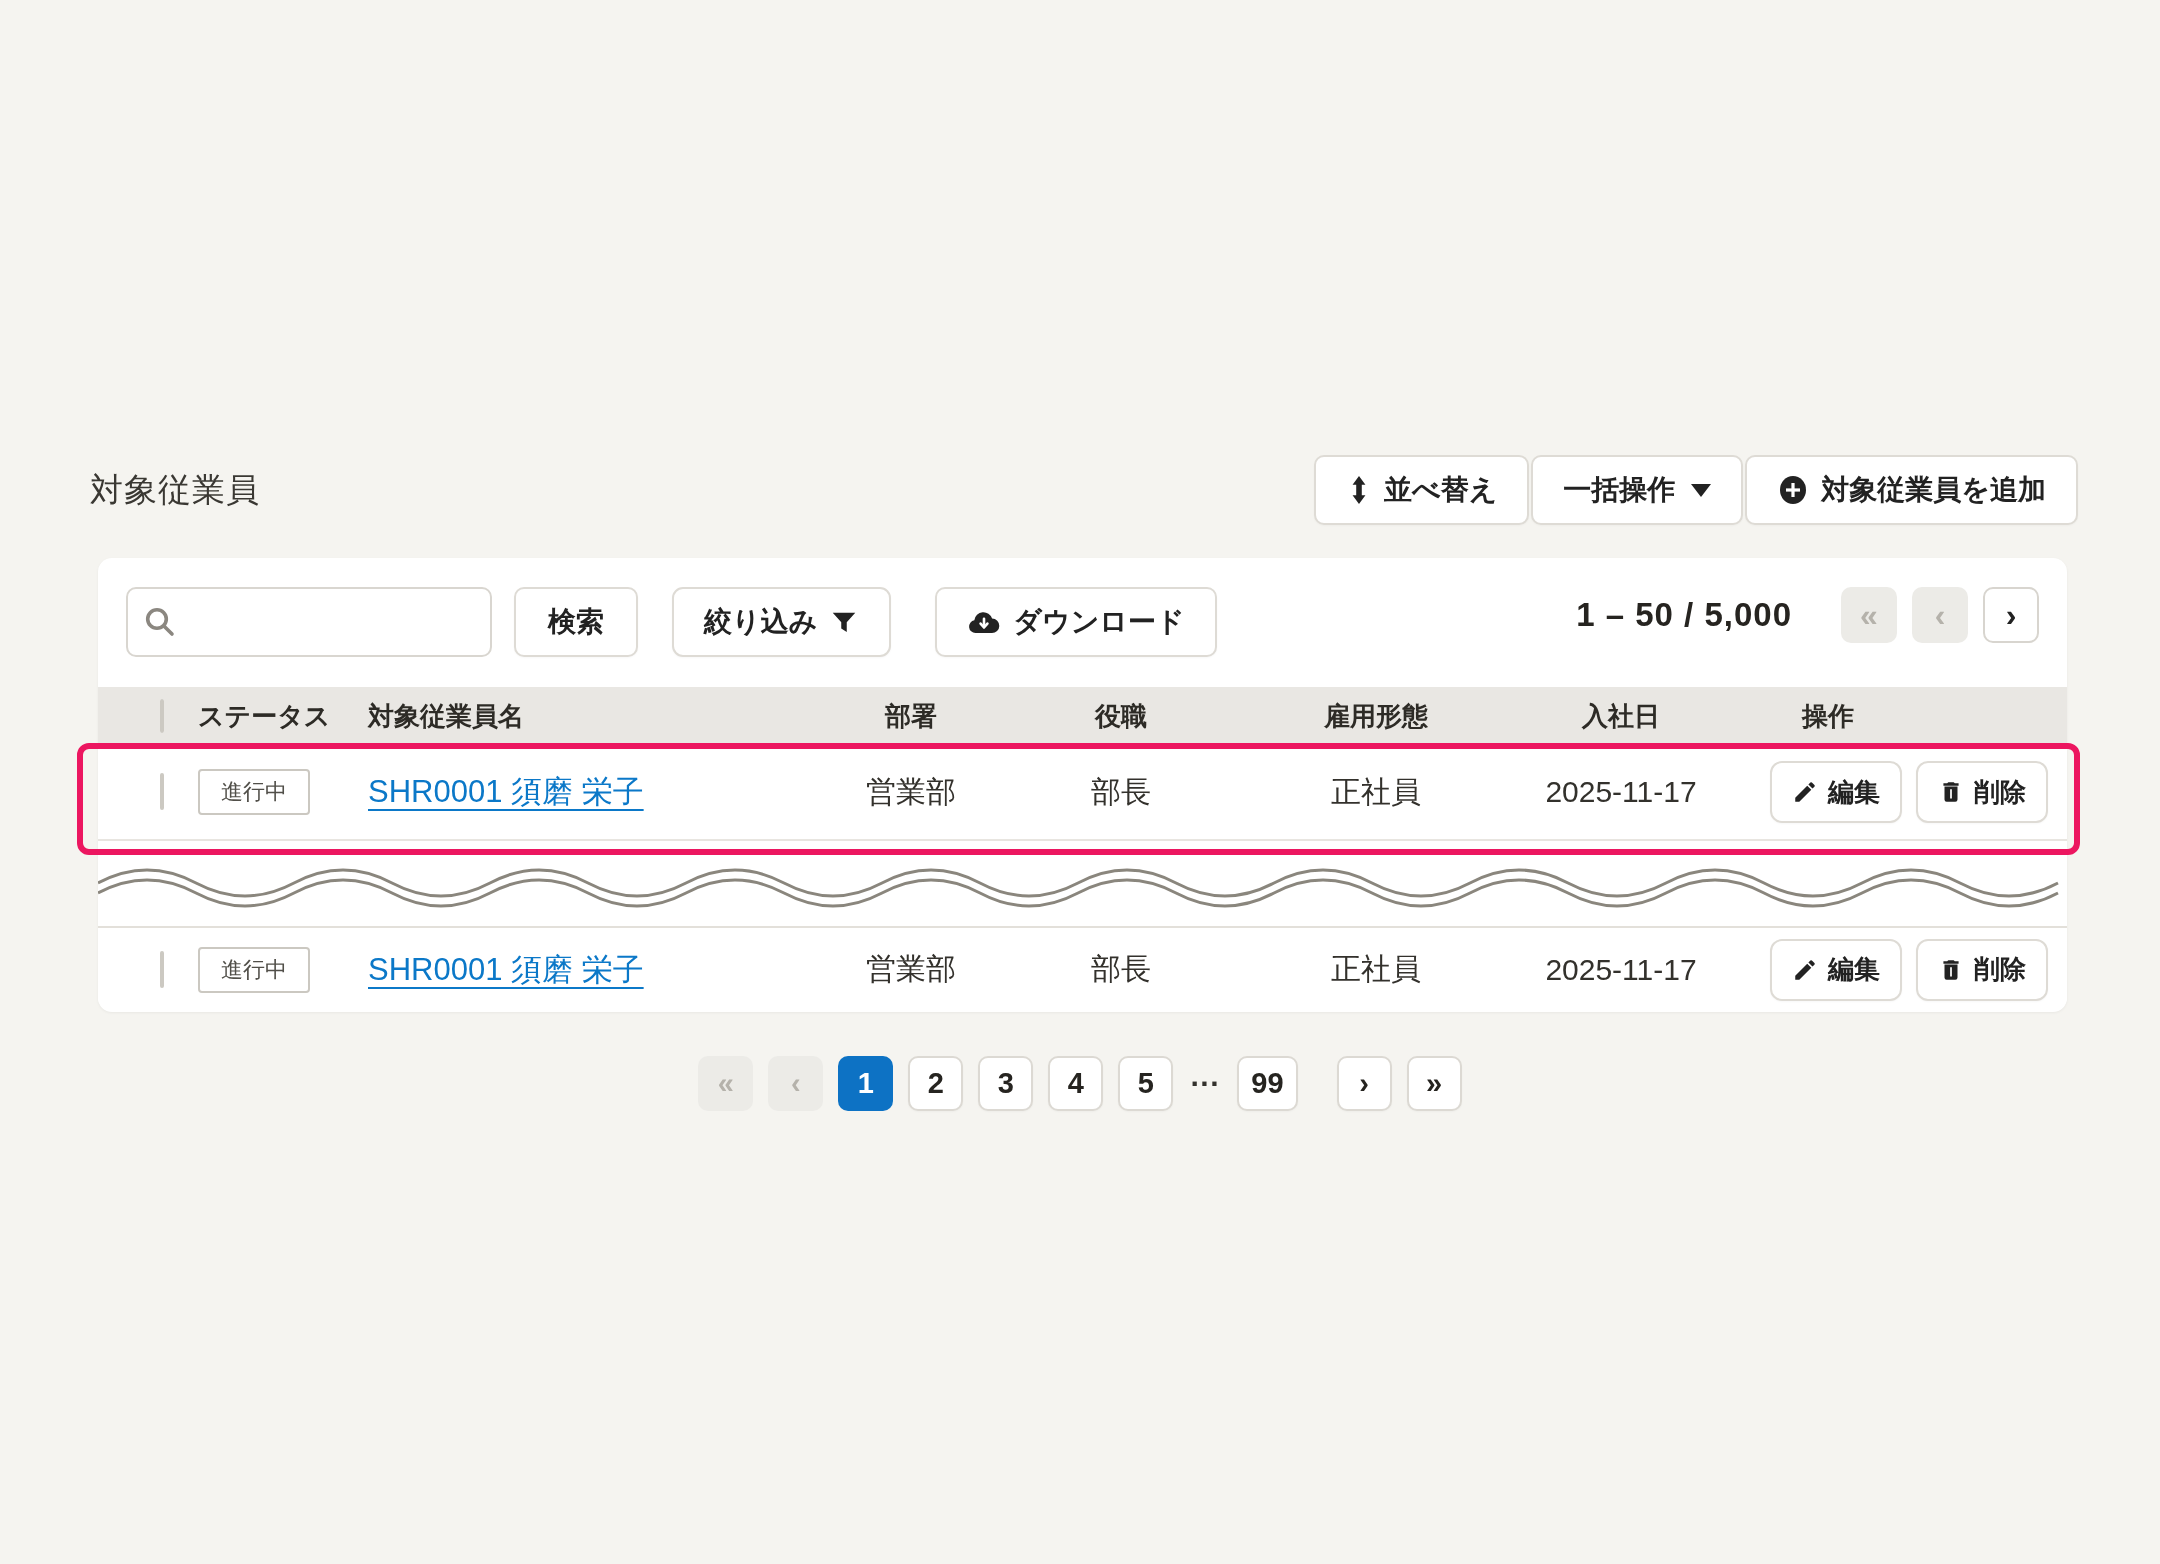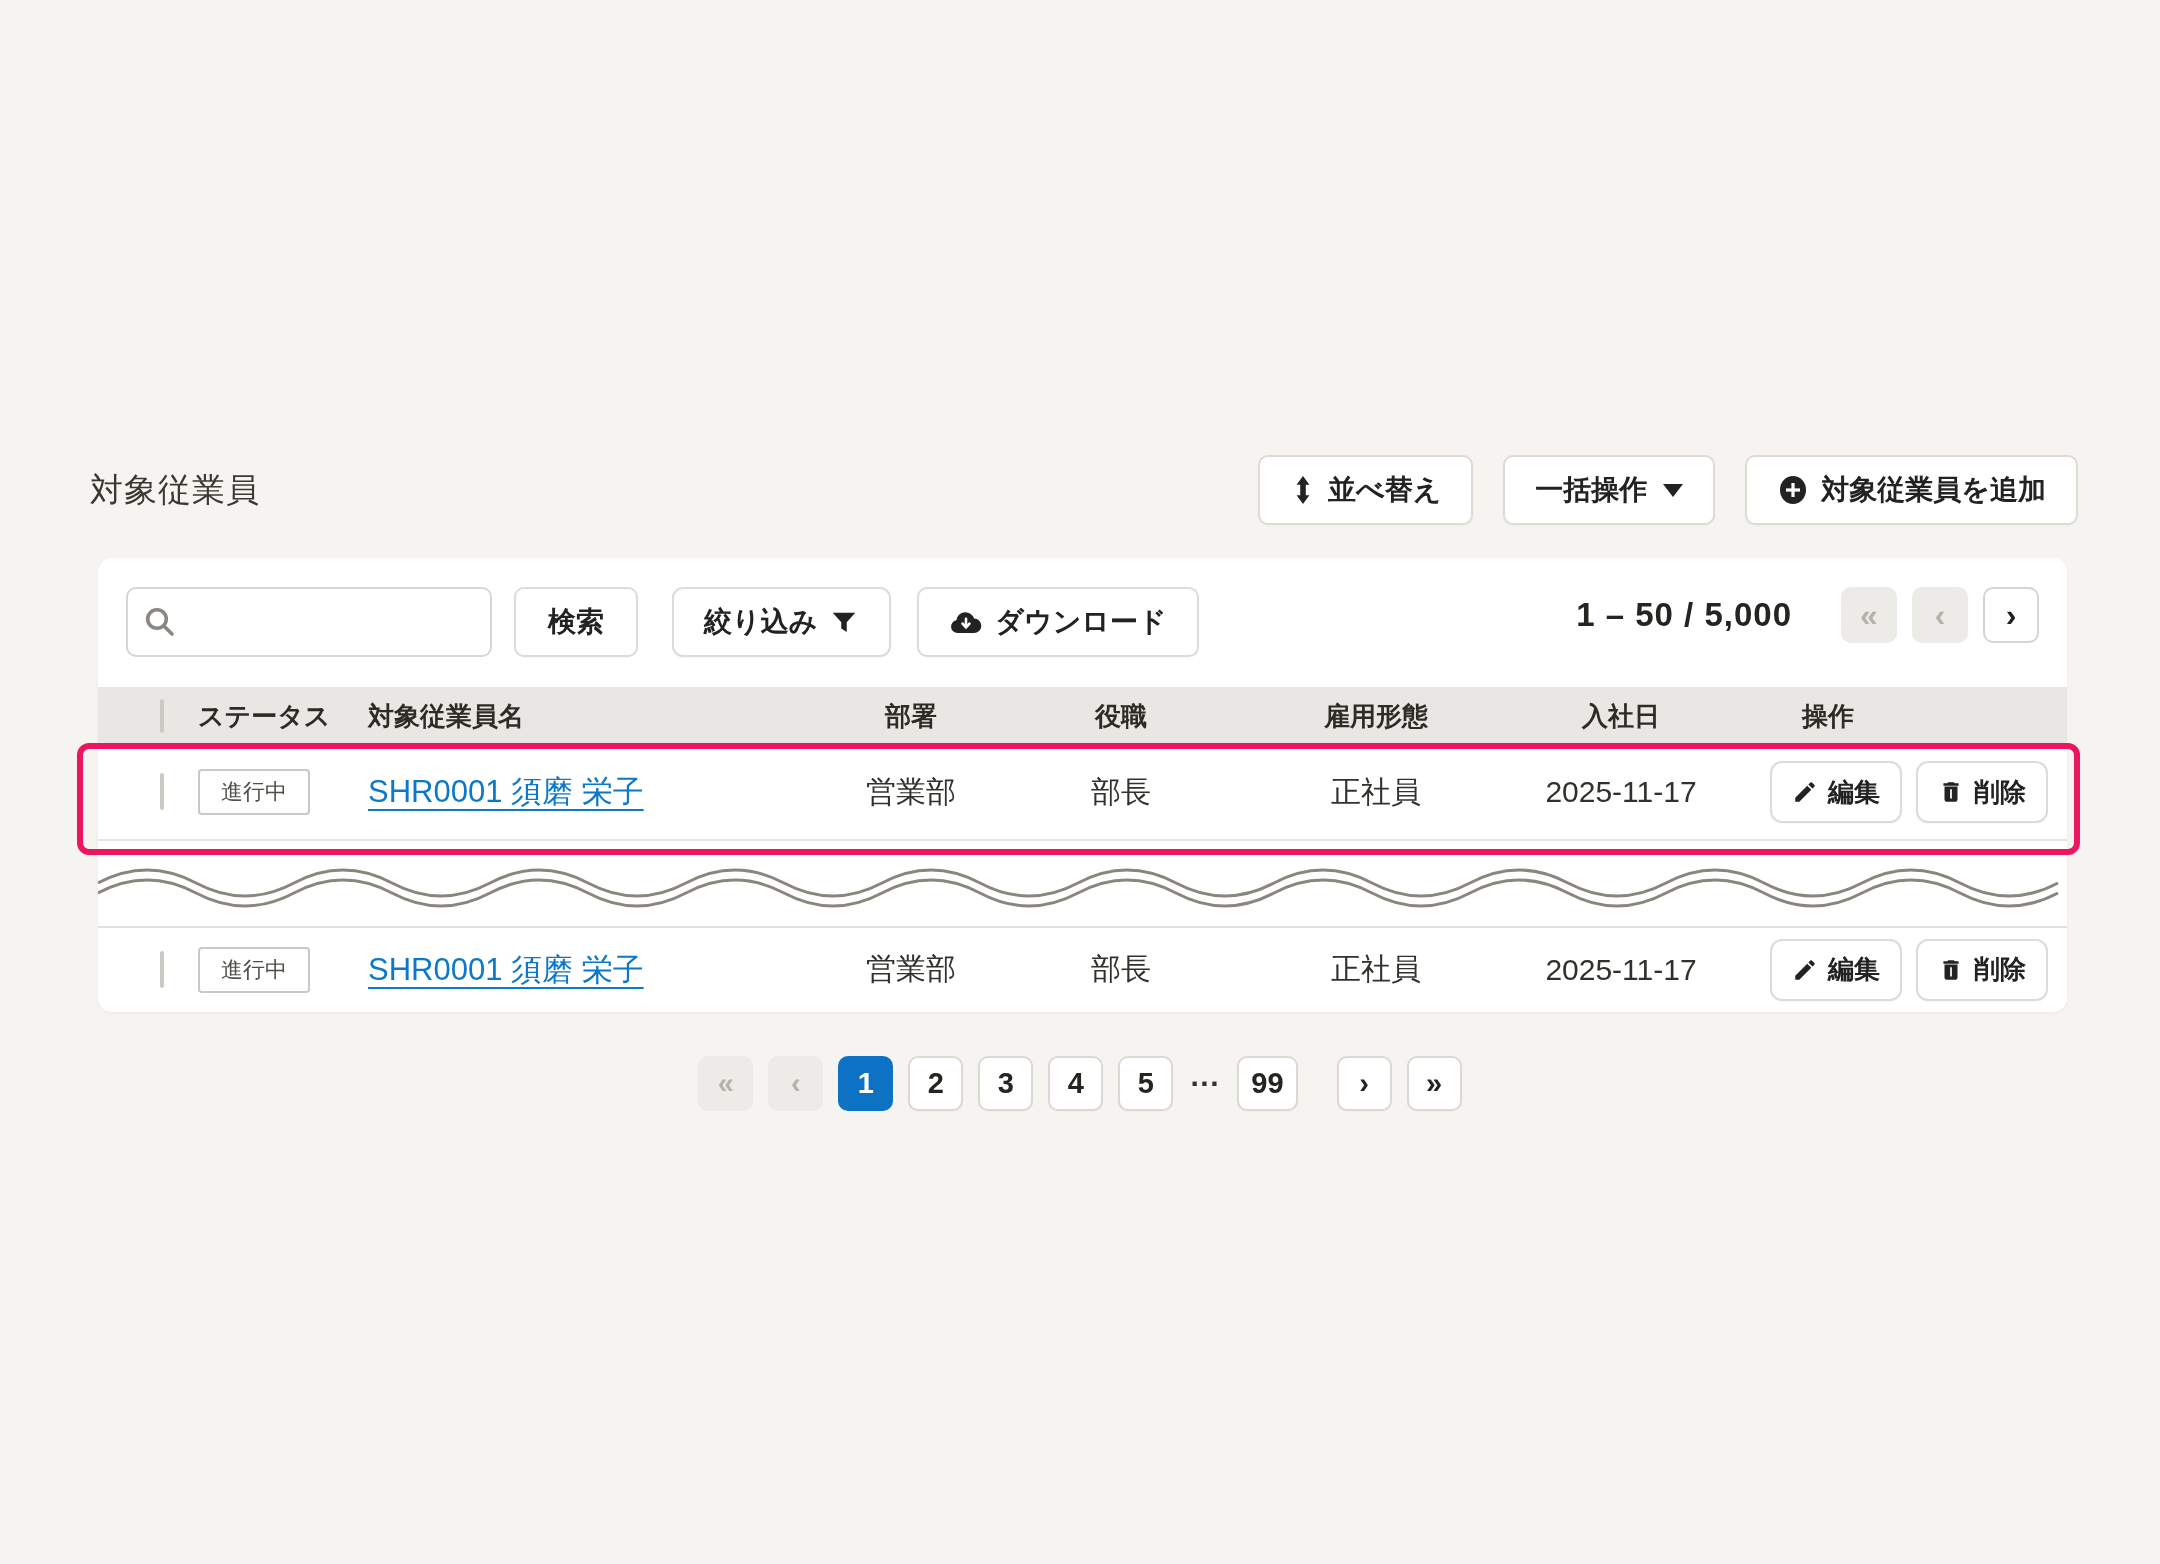--- a/index.html
+++ b/index.html
@@ -12,21 +12,21 @@
     overflow:hidden;
   }
 
   
   .page-title {
     position:absolute; left:90px; top:468px;
     font-size:33px; font-weight:400; color:#3a3833; letter-spacing:1px;
   }
   .top-toolbar {
     position:absolute; top:455px; right:82px;
-    display:flex; gap:30px; align-items:flex-start;
+    display:flex; gap:2px; align-items:flex-start;
   }
   .btn {
     display:inline-flex; align-items:center; justify-content:center; gap:12px;
     background:#fff; border:2px solid #dedbd5; border-radius:10px;
     height:70px; padding:0 30px;
     font-size:28px; font-weight:bold; color:#222; cursor:pointer;
     box-shadow:0 1px 2px rgba(0,0,0,0.03);
     white-space:nowrap;
   }
   .caret-down {
@@ -51,21 +51,21 @@
   .search-box input {
     width:100%; height:100%;
     border:2px solid #d9d6d0; border-radius:10px;
     padding:0 18px 0 62px; font-size:28px; color:#2e2c28;
     font-family:inherit; outline:none; background:#fff;
   }
   .search-glyph { position:absolute; left:16px; top:17px; }
   .toolbar-btn { height:70px; }
   .btn-search { margin-left:22px; padding:16px 32px; }
   .btn-filter { margin-left:34px;border-radius:11px; }
-  .btn-download { margin-left:26px; }
+  .btn-download { margin-left:44px; }
 
   .range-area {
     margin-left:auto; display:flex; align-items:center;
   }
   .range-info { font-size:33px; font-weight:bold; color:#262420; letter-spacing:1px; margin-right:34px; }
   .nav-sq {
     width:56px; height:56px; border-radius:10px;
     display:inline-flex; align-items:center; justify-content:center;
     font-size:32px; font-weight:bold; margin-left:15px;
     cursor:pointer; line-height:1;

